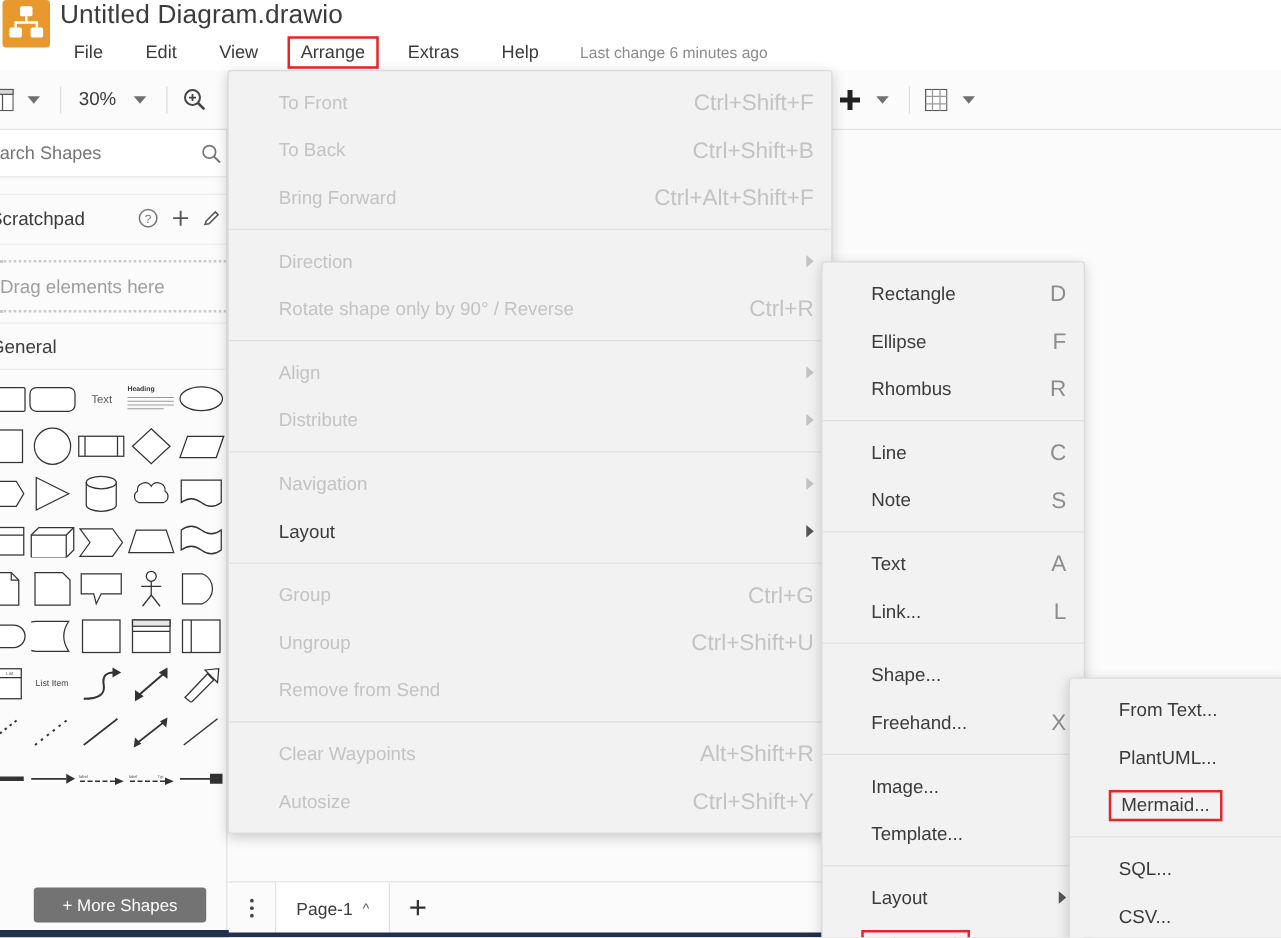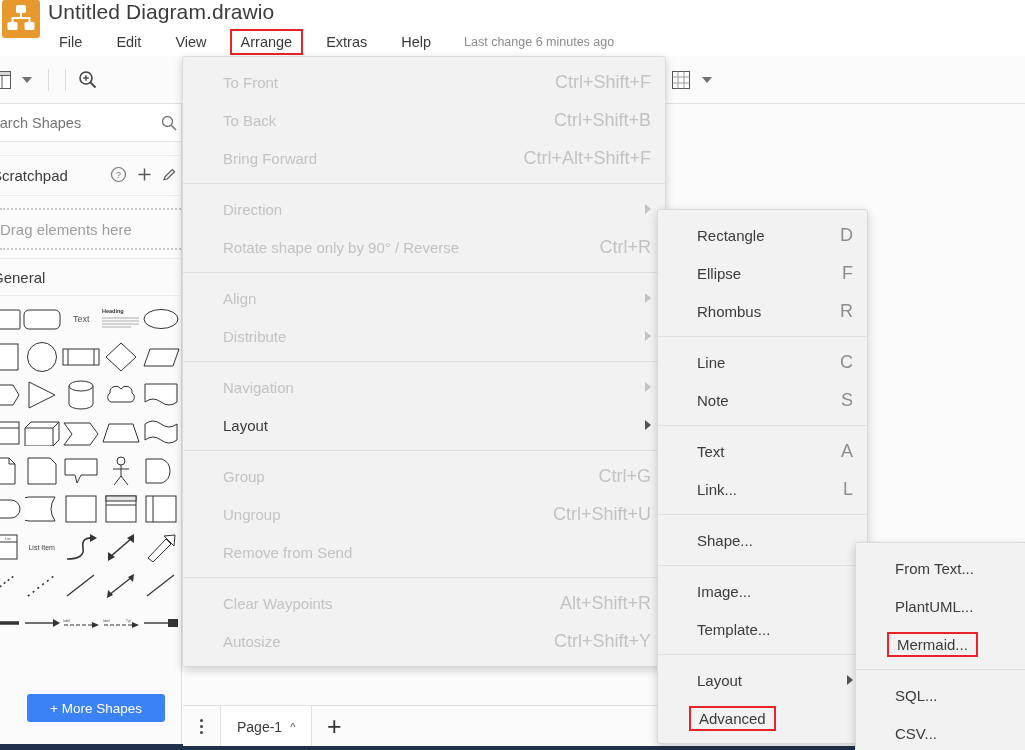--- a/index.html
+++ b/index.html
@@ -92,22 +92,22 @@
     border-top: 1px solid #ececec; border-bottom: 1px solid #ececec;
     font-size: 15px; color: #3b3b3b; background: #fbfbfb;
   }
   .section-head span { margin-left: -8px; }
   .shape-grid {
     position: relative; padding: 4px 0 0 0; background:#fbfbfb;
   }
   .shape-row { display: flex; height: 38px; align-items: center; margin-left: -18px; }
   .shape-cell { width: 44px; height: 38px; display:flex; align-items:center; justify-content:center; }
   .more-shapes {
-    position: absolute; left: 27px; bottom: 28px; width: 138px; height: 28px;
-    background: #3b82f6; color: #fff; border: 0; border-radius: 3px;
+    position: absolute; left: 27px; bottom: 12px; width: 138px; height: 28px;
+    background: #737373; color: #fff; border: 0; border-radius: 3px;
     font-size: 13.5px; font-family:"Liberation Sans", sans-serif; cursor: default;
   }
 
   
   .canvas {
     position: absolute; left: 183px; top: 104px; width: 842px; height: 601px;
     background: #fbfbfb;
   }
 
   
@@ -196,20 +196,26 @@
           <rect x="0.5" y="0.5" width="21" height="17" fill="#fff" stroke="#555"></rect>
           <rect x="0.5" y="0.5" width="21" height="4" fill="#d8d8d8" stroke="#555"></rect>
           <line x1="13" y1="4.5" x2="13" y2="17.5" stroke="#555"></line>
         </svg>
       </div>
       <div class="tb-btn">
           <span class="caret"></span>
         </div>
     </div>
     <div class="tb-sep"></div>
+    <div class="tb-grp">
+      <div class="zoomval">30%</div>
+      <div class="tb-btn">
+          <span class="caret"></span>
+        </div>
+    </div>
     <div class="tb-sep"></div>
     <div class="tb-btn">
       <svg width="19" height="19" viewBox="0 0 19 19">
         <circle cx="8" cy="8" r="6" fill="none" stroke="#444" stroke-width="1.6"></circle>
         <line x1="12.4" y1="12.4" x2="17.5" y2="17.5" stroke="#444" stroke-width="2"></line>
         <line x1="5.2" y1="8" x2="10.8" y2="8" stroke="#444" stroke-width="1.4"></line>
         <line x1="8" y1="5.2" x2="8" y2="10.8" stroke="#444" stroke-width="1.4"></line>
       </svg>
     </div>
     <div style="flex:0 0 456px;"></div>
@@ -702,20 +708,24 @@
     <div class="mrow">
       <span class="lbl">Link...</span>
       <span class="sc on">L</span>
       </div>
 
     <div class="msep"></div>
 
     <div class="mrow">
       <span class="lbl">Shape...</span>
       </div>
+    <div class="mrow">
+      <span class="lbl">Freehand...</span>
+      <span class="sc on">X</span>
+      </div>
 
     <div class="msep"></div>
 
     <div class="mrow">
       <span class="lbl">Image...</span>
       </div>
     <div class="mrow">
       <span class="lbl">Template...</span>
       </div>
 

